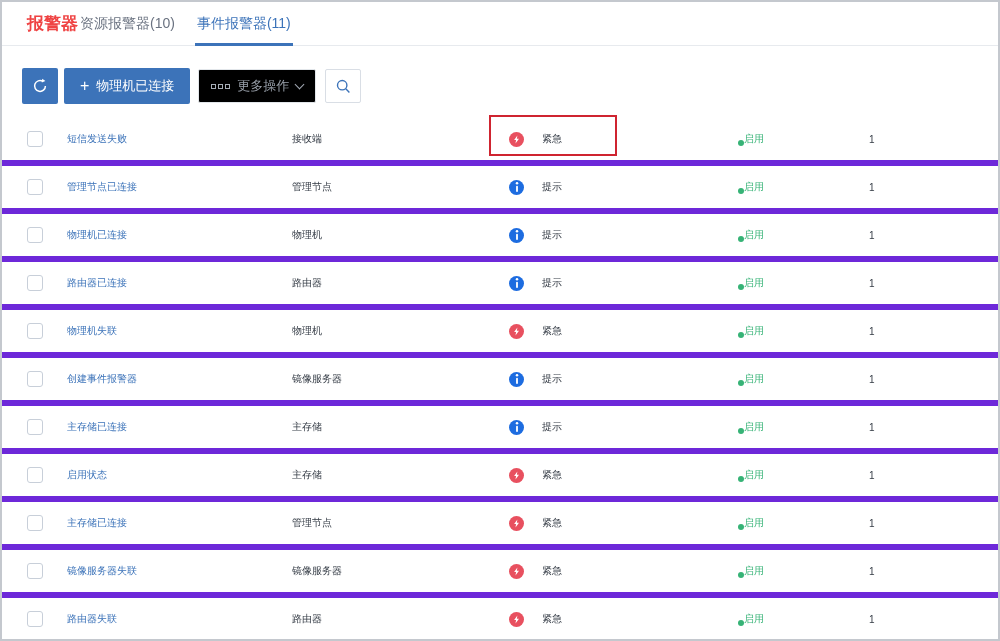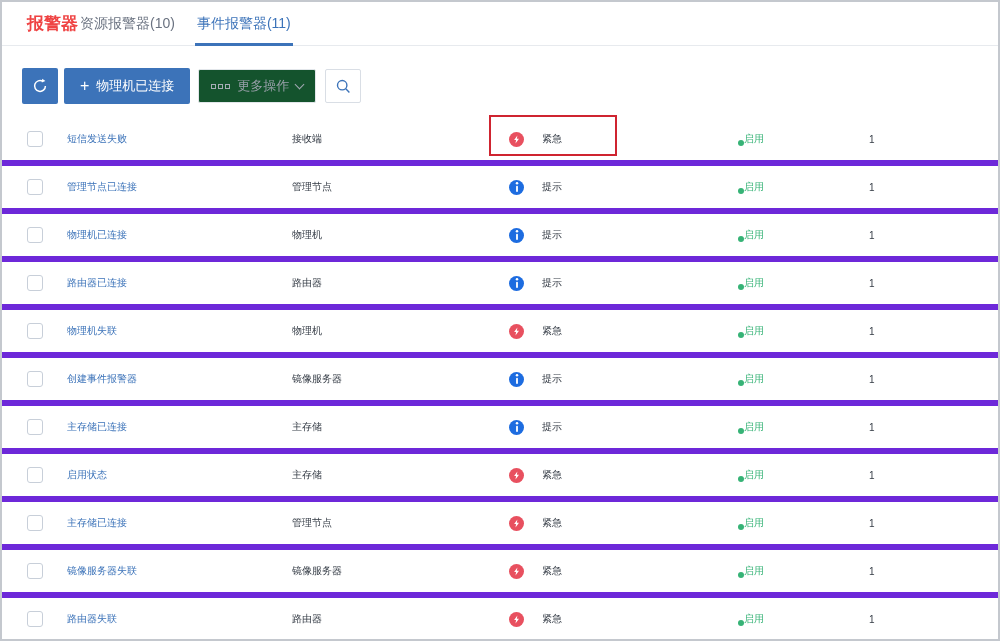--- a/index.html
+++ b/index.html
@@ -18,21 +18,21 @@
   .tab{display:flex;align-items:center;font-size:14px;color:#6a7280;position:relative;padding:0 2px;cursor:pointer;}
   .tab.active{color:var(--c-primary);}
   .tab.active::after{content:"";position:absolute;left:0;right:0;bottom:-1px;height:3px;background:var(--c-primary);}
 
   
   .toolbar{display:flex;align-items:center;padding:22px 0 14px 20px;}
   .btn{border:none;border-radius:2px;display:flex;align-items:center;justify-content:center;cursor:pointer;font-family:inherit;}
   .btn-refresh{width:36px;height:36px;background:var(--c-primary);}
   .btn-create{height:36px;margin-left:6px;padding:0 16px;background:var(--c-primary);color:#fff;font-size:13px;gap:7px;}
   .plus-glyph{font-size:16px;font-weight:400;line-height:1;}
-  .btn-more{height:34px;margin-left:8px;padding:0 12px;background:#14532d;border:1px solid #e2e6ea;color:#99a0aa;font-size:13px;gap:7px;cursor:default;}
+  .btn-more{height:34px;margin-left:8px;padding:0 12px;background:#000000;border:1px solid #e2e6ea;color:#99a0aa;font-size:13px;gap:7px;cursor:default;}
   .dots{display:flex;gap:2px;align-items:center;}
   .dots i{width:3px;height:3px;border:1px solid #a6adb6;display:block;}
   .chev{width:6px;height:6px;border-right:1.5px solid #a2a9b3;border-bottom:1.5px solid #a2a9b3;transform:rotate(45deg);margin-top:-4px;}
   .btn-search{width:36px;height:34px;margin-left:9px;background:#fff;border:1px solid #d9dee5;color:var(--c-primary);}
 
   
   .grid{display:grid;grid-template-columns:55px 225px 217px 229px 131px 1fr;align-items:center;}
   .thead{height:40px;background:var(--c-header_bg);font-size:13px;color:#4a5668;}
   .th{position:relative;padding-left:10px;display:flex;align-items:center;}
   .th::before{content:"";position:absolute;left:0;top:50%;transform:translateY(-50%);width:1px;height:14px;background:#c9d2df;}

